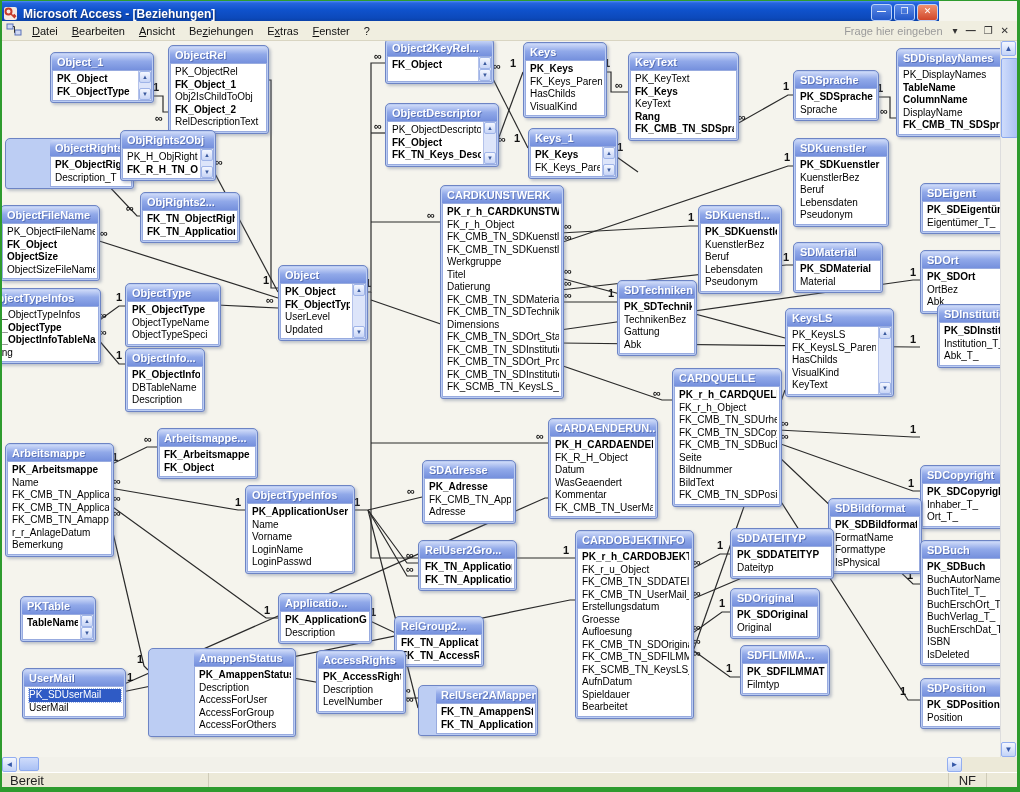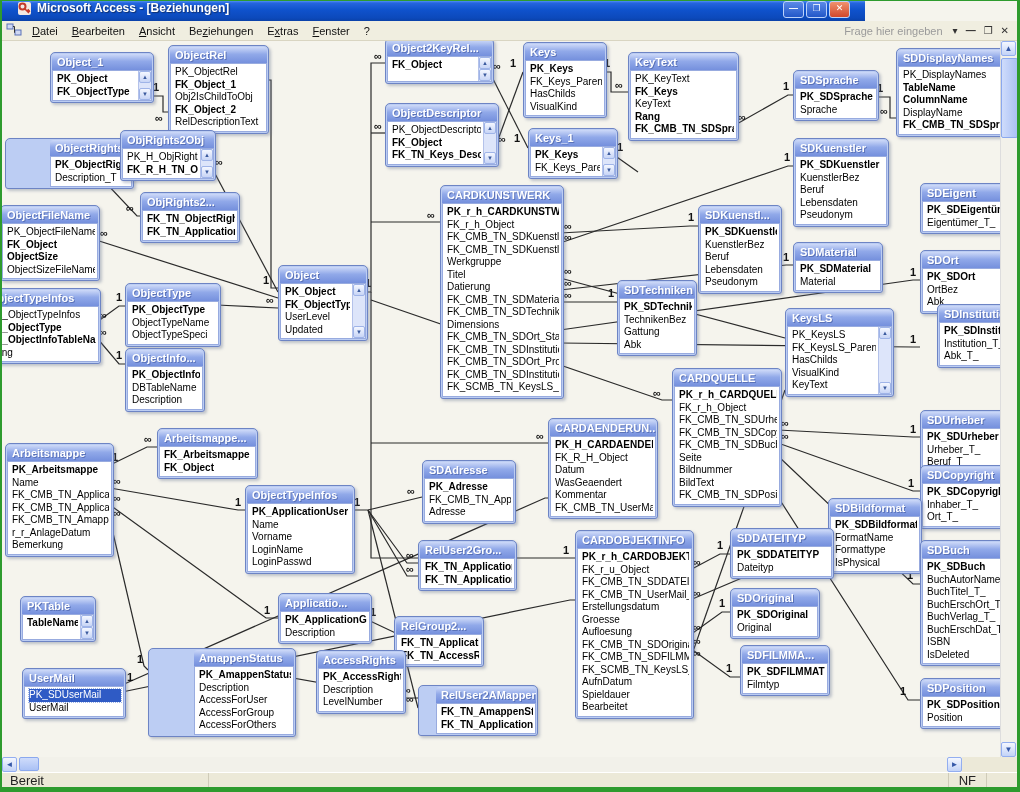--- a/index.html
+++ b/index.html
@@ -6,23 +6,23 @@
   body{width:1020px;height:792px;position:relative;overflow:hidden;
        font-family:"Liberation Sans","DejaVu Sans",sans-serif;background:#f5f4ed;}
   
   .frame{position:absolute;background:#2e9b2e;z-index:60;}
   #frame-l{left:0;top:0;width:2px;height:792px;}
   #frame-r{right:0;top:0;width:3px;height:792px;}
   #frame-b{left:0;bottom:0;height:5px;width:1020px;}
   #frame-t{left:0;top:0;height:1px;width:1020px;}
 
   
-  .titlebar{position:absolute;left:2px;top:1px;width:863px;height:20px;z-index:50;
+  .titlebar{position:absolute;left:2px;top:1px;width:937px;height:20px;z-index:50;
     background:linear-gradient(180deg,#4f8ef5 0%,#2565dd 10%,#0f52cc 45%,#0c49bb 85%,#0a41a8 100%);
-    display:flex;align-items:flex-start;padding:0 15px;box-sizing:border-box;}
+    display:flex;align-items:flex-end;padding:0 1px;box-sizing:border-box;}
   .tb-title{color:#fff;font-weight:bold;font-size:12px;margin-left:5px;flex:1;
     text-shadow:1px 1px 1px #10306e;white-space:nowrap;overflow:hidden;}
   .tbbtn{width:19px;height:15px;margin-left:2px;border:1px solid #bcd2fa;border-radius:3px;
     background:linear-gradient(#5c8ae8,#2257c8);color:#fff;font-size:9px;line-height:13px;
     text-align:center;font-weight:bold;flex:0 0 auto;}
   .tbbtn.close{background:linear-gradient(#f0926f,#d1472b);}
   .appicon{width:15px;height:15px;flex:0 0 auto;}
 
   
   .menubar{position:absolute;left:2px;top:21px;width:1015px;height:20px;z-index:50;
@@ -579,30 +579,20 @@
         <div class="tbl-rows">
           <div class="fld b">PK_H_CARDAENDERUN</div>
           <div class="fld">FK_R_H_Object</div>
           <div class="fld">Datum</div>
           <div class="fld">WasGeaendert</div>
           <div class="fld">Kommentar</div>
           <div class="fld">FK_CMB_TN_UserMail_A</div>
         </div>
       </div>
     </div>
-    <div class="tbl" style="left: 920px; top: 410px; width: 92px;">
-      <div class="tbl-h">SDUrheber</div>
-      <div class="tbl-b">
-        <div class="tbl-rows">
-          <div class="fld b">PK_SDUrheber</div>
-          <div class="fld">Urheber_T_</div>
-          <div class="fld">Beruf_T_</div>
-        </div>
-      </div>
-    </div>
     <div class="tbl" style="left: 5px; top: 443px; width: 105px;">
       <div class="tbl-h">Arbeitsmappe</div>
       <div class="tbl-b">
         <div class="tbl-rows">
           <div class="fld b">PK_Arbeitsmappe</div>
           <div class="fld">Name</div>
           <div class="fld">FK_CMB_TN_ApplicationU</div>
           <div class="fld">FK_CMB_TN_ApplicationG</div>
           <div class="fld">FK_CMB_TN_AmappenSt</div>
           <div class="fld">r_r_AnlageDatum</div>

